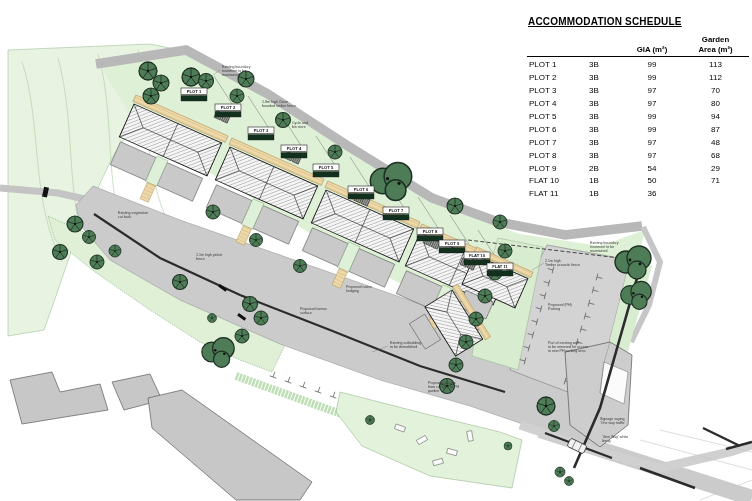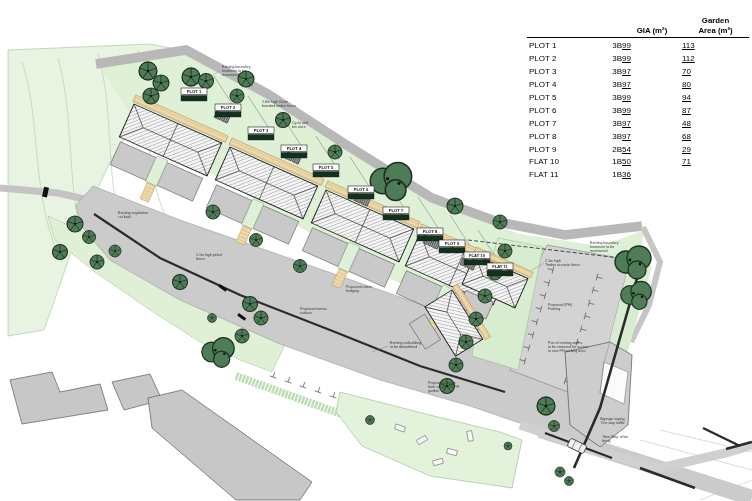--- a/index.html
+++ b/index.html
@@ -10,22 +10,22 @@
   .marker-label{font-size:4.1px;font-weight:bold;fill:#111;text-anchor:middle;}
   
   .schedule{position:absolute;left:527px;top:16px;width:224px;color:#000;}
   .schedule .title{font-size:10px;font-weight:bold;text-decoration:underline;
                    letter-spacing:.2px;margin:0 0 8px 1px;}
   .sched-grid{display:grid;grid-template-columns:55px 40px 60px 67px;}
   .hdr{font-weight:bold;font-size:7.8px;text-align:center;align-self:end;padding-bottom:2px;line-height:1.25;}
   .rule{grid-column:1/5;border-bottom:1.4px solid #000;margin-bottom:2px;}
   .cell{font-size:8px;height:12.9px;line-height:12.9px;white-space:nowrap;}
   .c-plot{text-align:left;padding-left:2px;}
-  .c-type{text-align:right;padding-left:7px;}
-  .c-gia,.c-garden{text-decoration:underline;}
+  .c-type{text-align:left;padding-left:7px;}
+  .c-gia,.c-garden{text-align:center;}
 </style>
 </head>
 <body>
 
 <div class="stage">
 
 <svg width="752" height="501" viewBox="0 0 752 501">
   <defs>
     <pattern id="roofHatch" patternUnits="userSpaceOnUse" width="3.2" height="3.2" patternTransform="rotate(45)">
       <rect width="3.2" height="3.2" fill="#f5f5f5"></rect>
@@ -370,20 +370,21 @@
       <text class="ann" y="4.2">surface</text>
     </g>
     <g transform="translate(346,288)">
       <text class="ann">Proposed native</text>
       <text class="ann" y="4.2">hedging</text>
     </g>
   </g>
 </svg>
 
 <div class="schedule">
+  <div class="title">ACCOMMODATION SCHEDULE</div>
   <div class="sched-grid">
     <div class="hdr"></div>
     <div class="hdr"></div>
     <div class="hdr">GIA (m²)</div>
     <div class="hdr"><span>Garden</span><br><span>Area (m²)</span></div>
     <div class="rule"></div>
 
     <div class="cell c-plot">PLOT 1</div>
     <div class="cell c-type">3B</div>
     <div class="cell c-gia">99</div>

